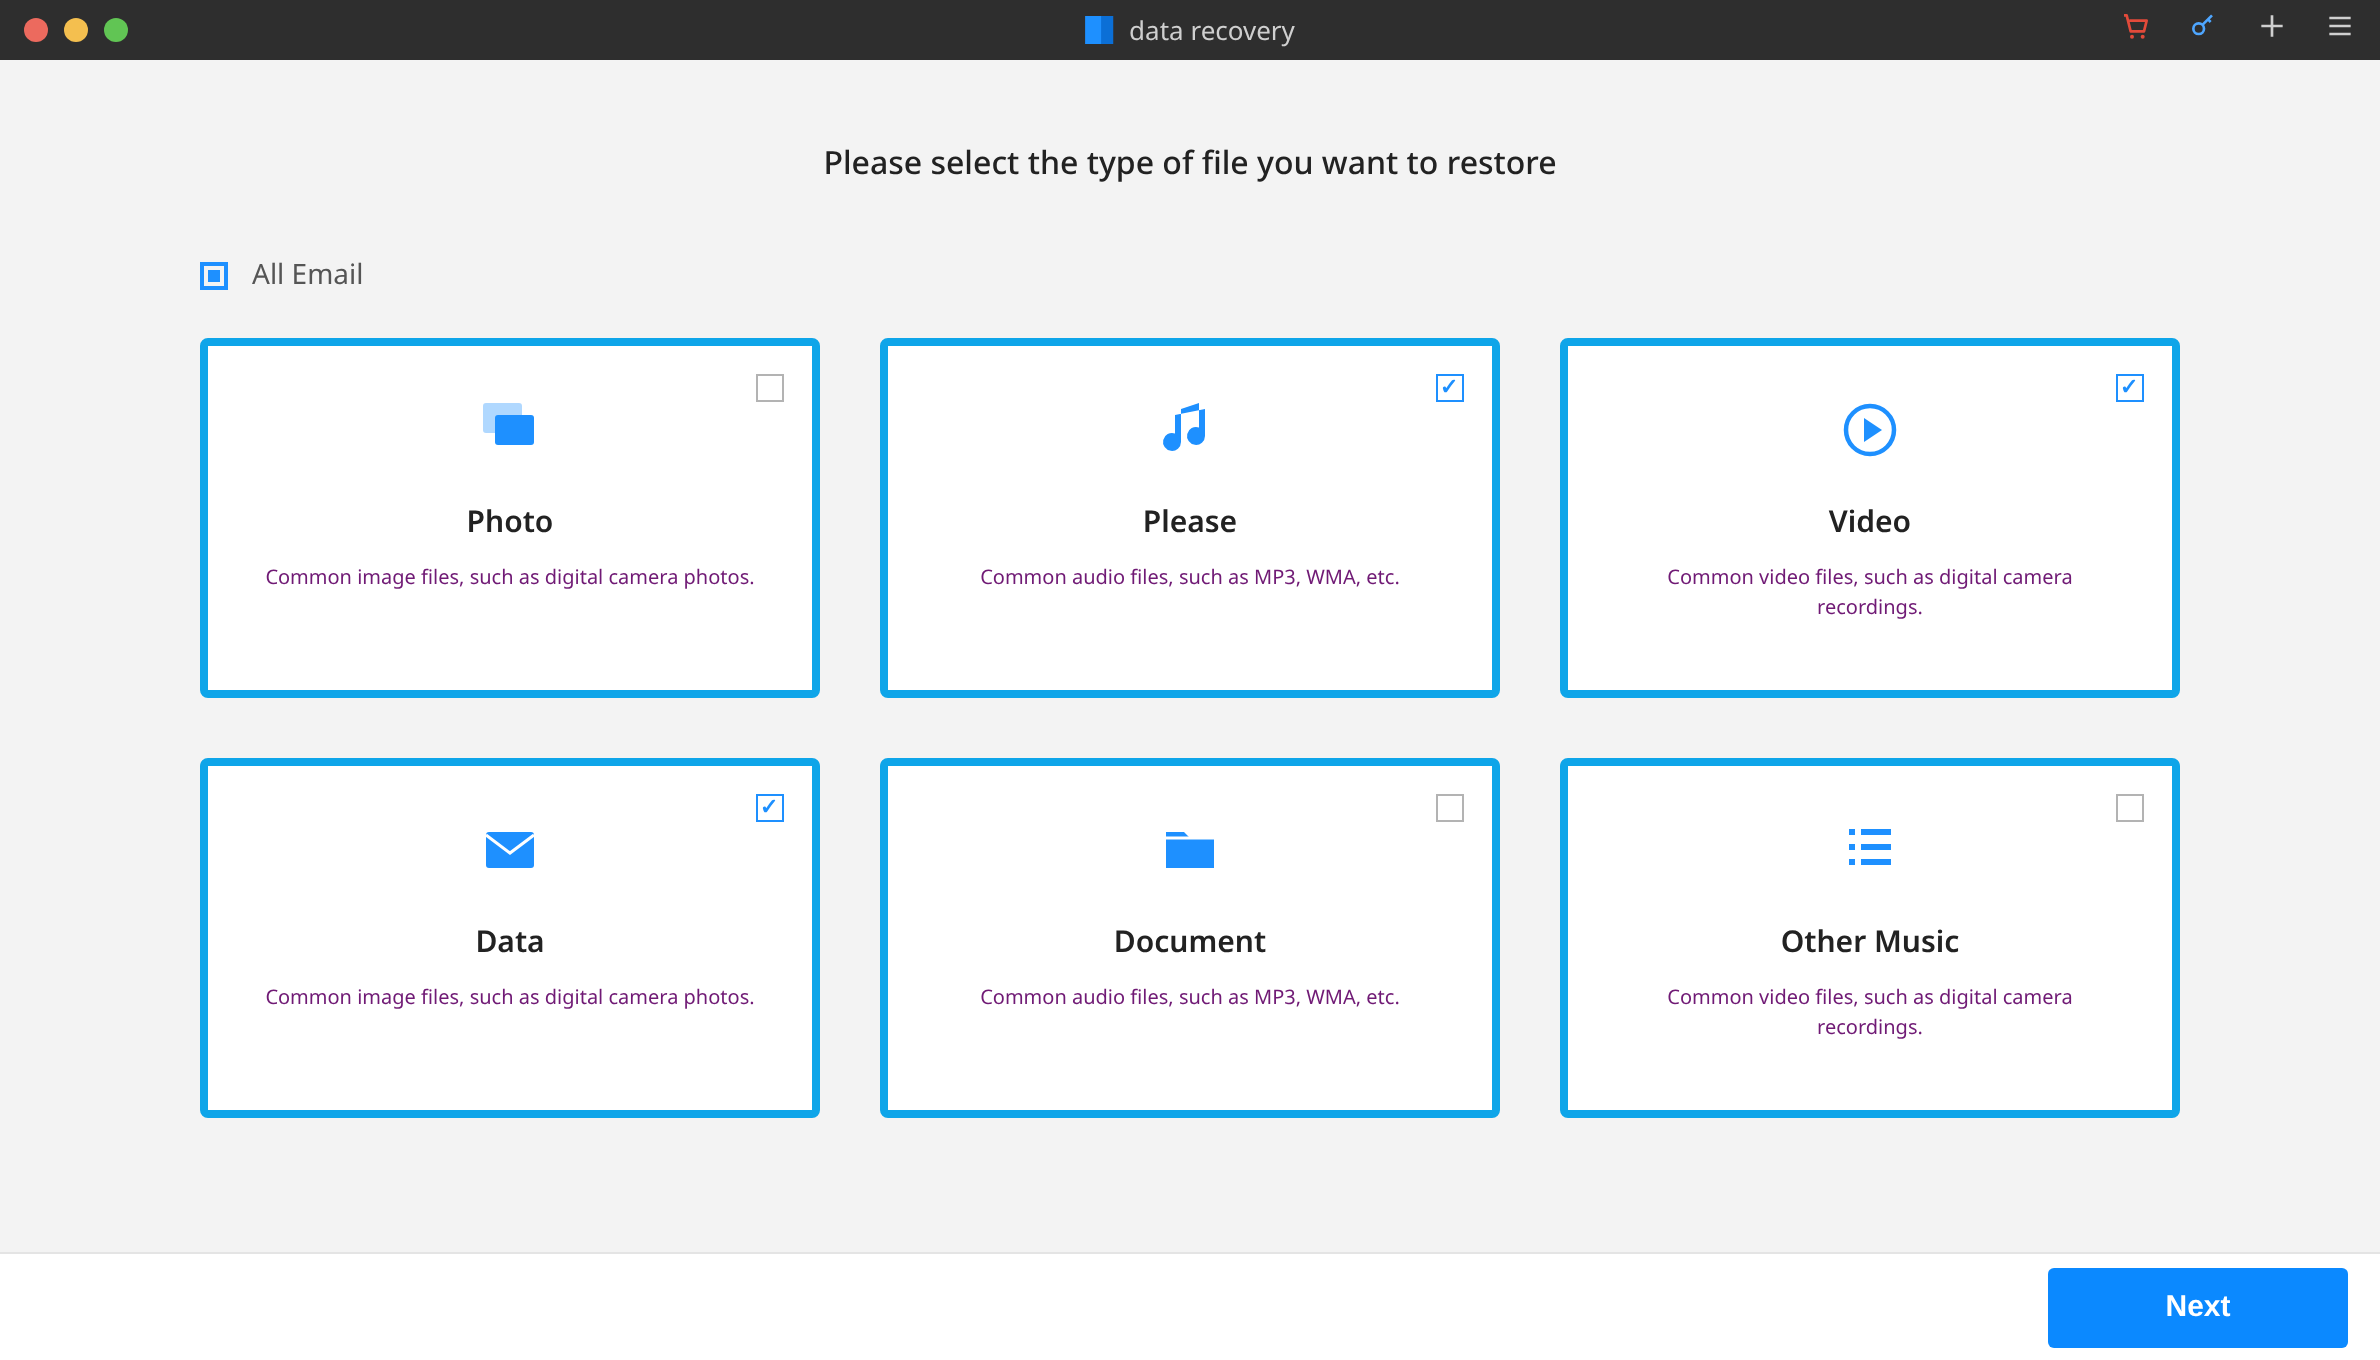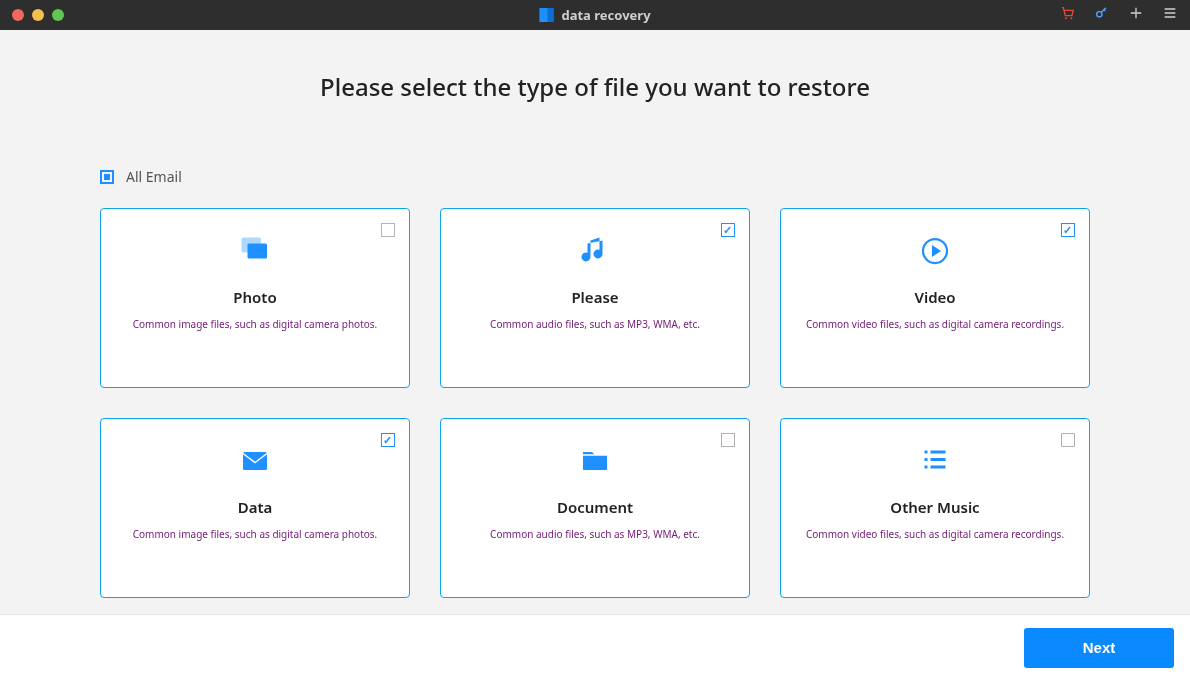--- a/index.html
+++ b/index.html
@@ -17,79 +17,79 @@
     .traffic-lights {
       display: flex; gap: 8px; padding-left: 12px;
     }
     .tl { width: 12px; height: 12px; border-radius: 50%; }
     .tl.red { background: #ec6a5e; }
     .tl.yellow { background: #f4bf4f; }
     .tl.green { background: #61c554; }
     .title-center {
       position: absolute; left: 50%; transform: translateX(-50%);
       display: flex; align-items: center; gap: 8px;
-      color: #cfcfcf; font-size: 13px; font-weight: 700;
+      color: #cfcfcf; font-size: 13px; font-weight: 400;
     }
     .app-logo {
       width: 14px; height: 14px; background: #1e90ff; position: relative;
     }
     .app-logo::after {
       content: ""; position: absolute; width: 6px; height: 14px;
       background: #0b6fd6; right: 0; top: 0;
     }
     .title-actions {
       position: absolute; right: 12px; display: flex; gap: 18px;
       align-items: center; color: #9a9a9a;
     }
     .cart-icon svg path { stroke: #e24a3a; }
 
     
     .main { padding: 40px 100px 0; }
     .heading {
-      text-align: center; font-size: 24px; font-weight: 500;
-      color: #222; margin-bottom: 64px;
+      text-align: center; font-size: 16px; font-weight: 500;
+      color: #222; margin-bottom: 36px;
     }
     .all-data-row {
       display: flex; align-items: center; gap: 12px; margin-bottom: 22px;
     }
     .indeterminate-box {
       width: 14px; height: 14px; border: 2px solid #1e90ff; display: block;
     }
     .indeterminate-box::after {
       content: ""; display: block; width: 6px; height: 6px;
       background: #1e90ff; margin: 2px;
     }
     .all-data-label { font-size: 14px; color: #555; }
 
     .grid {
       display: grid; grid-template-columns: repeat(3, 310px);
       column-gap: 30px; row-gap: 30px; justify-content: center;
     }
     .card {
-      background: #fff; border: 1px solid #0ea5e9; border-radius: 4px;
+      background: #fff; border: 4px solid #0ea5e9; border-radius: 4px;
       padding: 20px 24px 28px; position: relative; text-align: center;
       height: 180px;
     }
     .card-check {
       position: absolute; top: 14px; right: 14px; width: 14px; height: 14px;
       border: 1.5px solid #b3b3b3;
     }
     .card-check.checked { border-color: #1e90ff; }
     .card-check.checked::after {
       content: "✓"; color: #1e90ff; font-size: 11px; position: absolute;
       left: 1px; top: -2px; font-weight: bold;
     }
     .card-icon { margin: 4px auto 18px; height: 36px; color: #1e90ff; }
     .card-title { font-size: 15px; font-weight: 600; color: #222; margin-bottom: 10px; }
     .card-desc { font-size: 10px; color: #701a75; line-height: 1.45; }
 
     
     .footer {
       position: absolute; left: 0; right: 0; bottom: 0;
-      height: 66px; background: #fff; border-top: 1px solid #e4e4e4;
+      height: 54px; background: #fff; border-top: 1px solid #e4e4e4;
       display: flex; align-items: center; justify-content: flex-end;
       padding-right: 16px;
     }
     .next-btn {
       width: 150px; height: 40px; background: #0b89ff; color: #fff;
       border: none; border-radius: 3px; font-size: 15px; font-weight: 600;
       cursor: pointer;
     }
   </style>
 </head>

